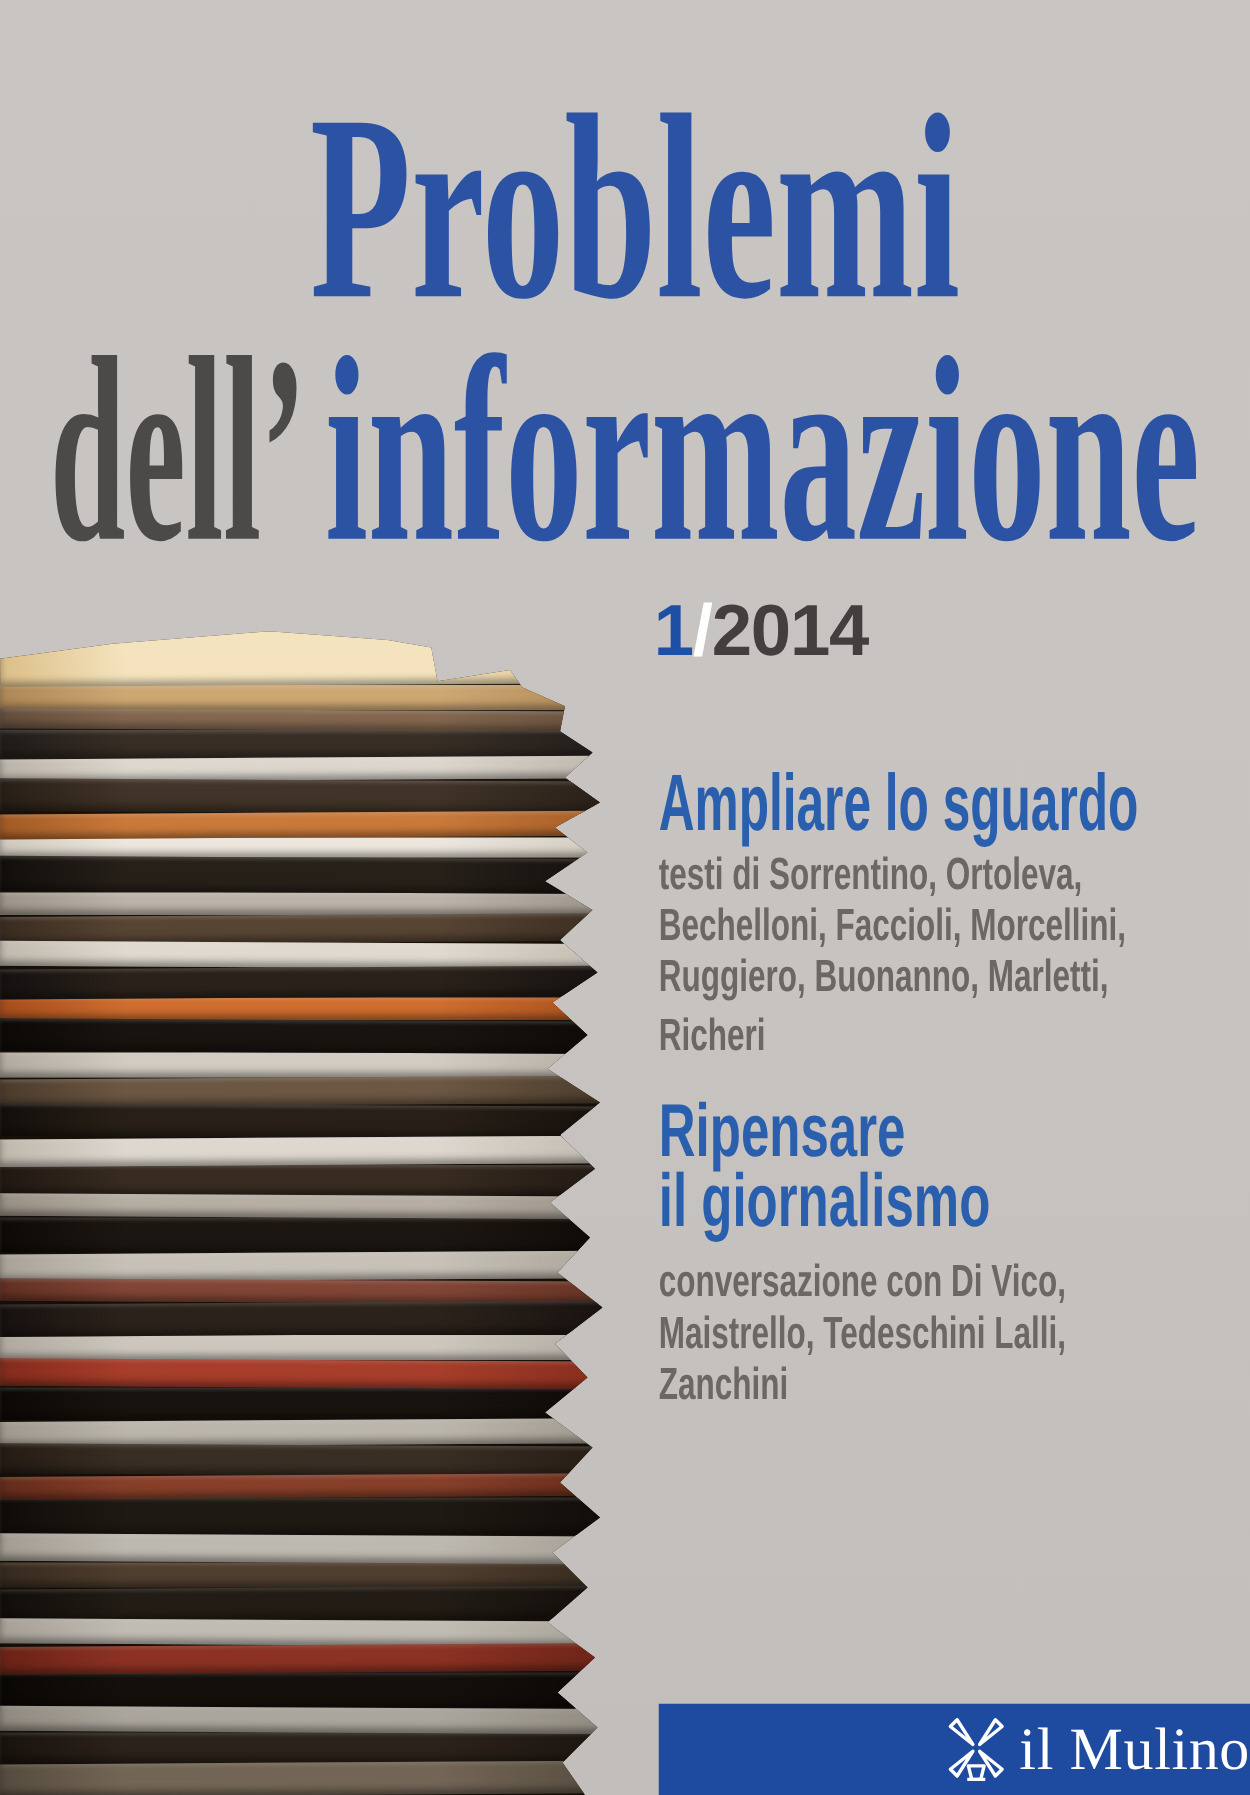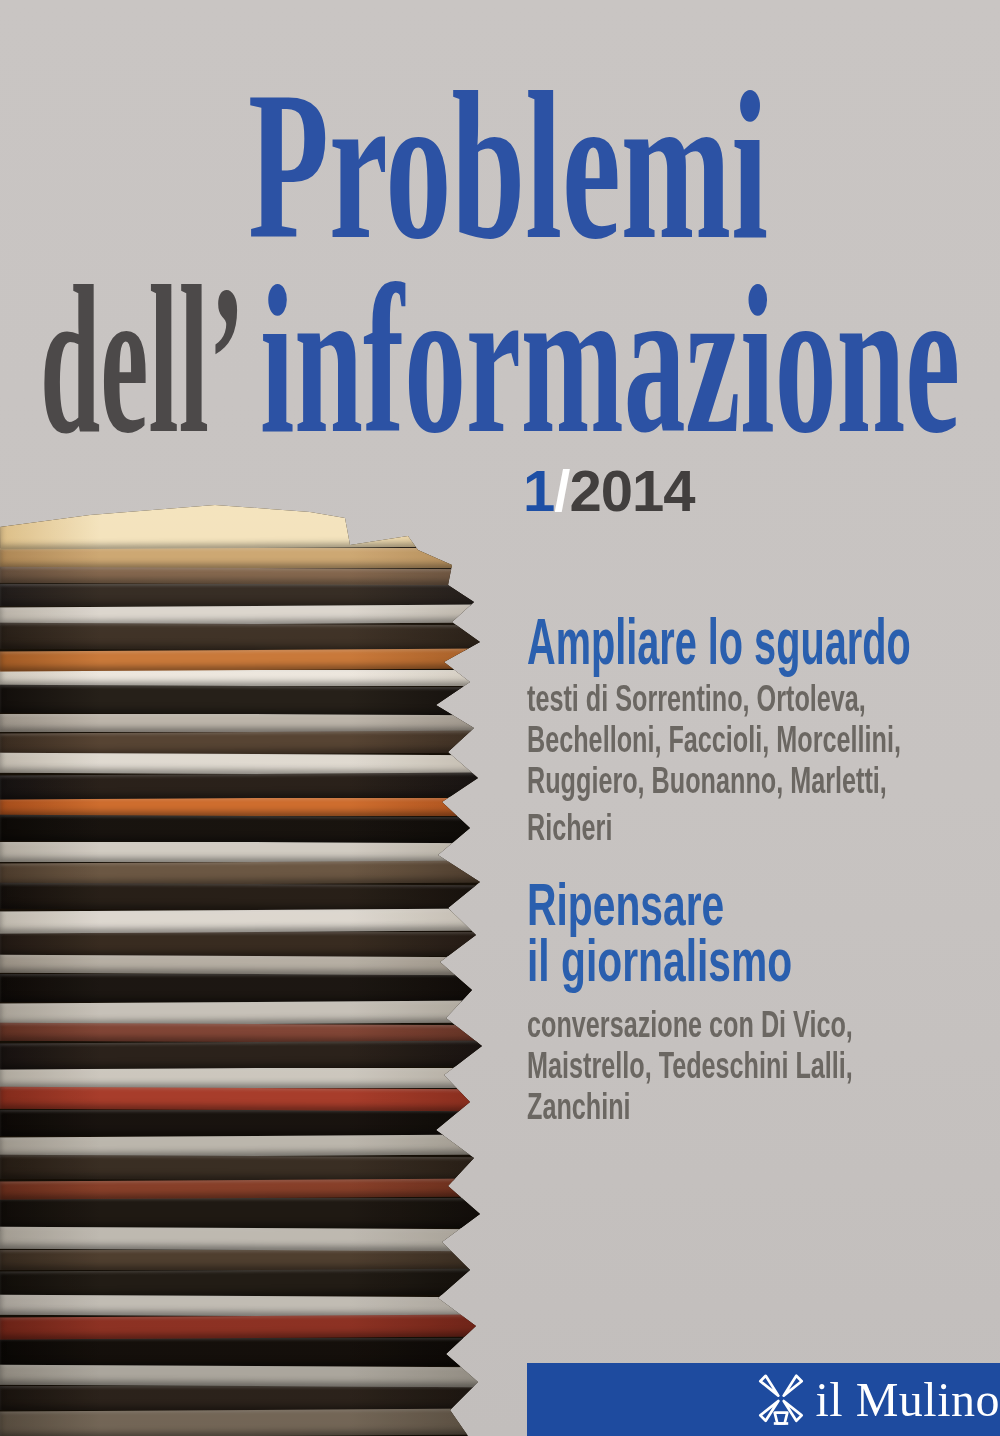--- a/index.html
+++ b/index.html
@@ -14,21 +14,21 @@
   }
   
   #title-svg{position:absolute;left:0;top:0;width:1000px;height:470px;}
   #title-svg text{
     font-family:"Liberation Serif",serif;
     font-weight:bold;
     font-size:212px;
   }
   
   .issue{
-    position:absolute;left:523px;top:462px;
+    position:absolute;left:523px;top:476px;
     font-size:58px;font-weight:bold;line-height:1;
     letter-spacing:-1px;
     text-align:center;
   }
   
   .cond{transform-origin:left top;}
   .heading1{
     position:absolute;left:527px;top:610px;
     font-size:64px;font-weight:bold;line-height:1;
     transform:scaleX(.62);white-space:nowrap;

